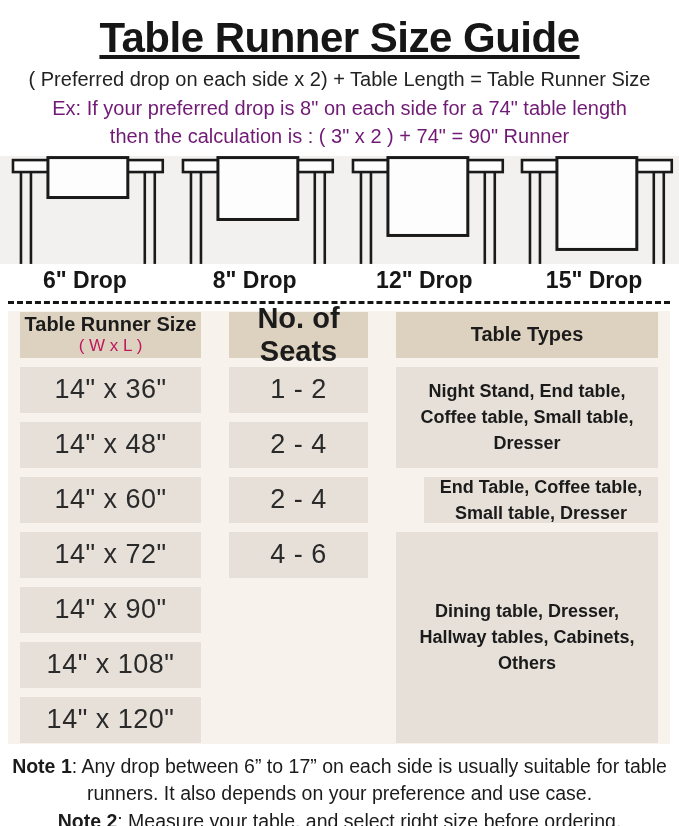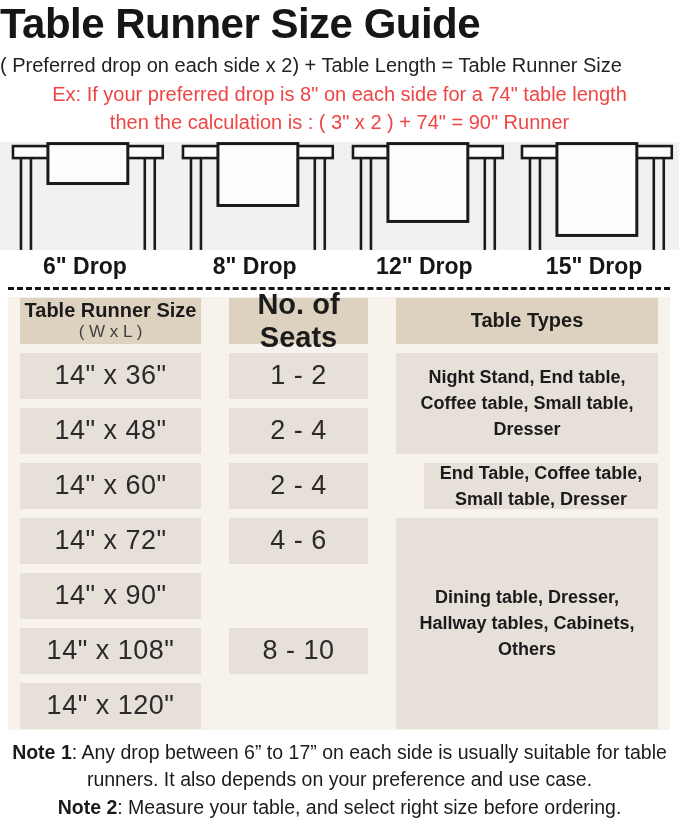--- a/index.html
+++ b/index.html
@@ -7,33 +7,34 @@
     width:679px;height:826px;
     background:#ffffff;
     font-family:"Liberation Sans", sans-serif;
     color:#1f1f1f;
     overflow:hidden;
   }
   .page{width:679px;}
 
   
   .title{
-    margin:0;padding-top:0;
-    text-align:left;
+    margin:0;padding-top:14px;
+    text-align:center;
     font-size:42px;line-height:1.12;
     font-weight:800;letter-spacing:-0.5px;
     color:#161616;
+    text-decoration:underline;
   }
   .formula{
-    margin:5px 0 0;text-align:left;
+    margin:5px 0 0;text-align:center;
     font-size:20px;line-height:1.35;color:#222;
   }
   .example{
     margin:2px 0 0;text-align:center;
-    font-size:20px;line-height:1.3;color:#ef4444;
+    font-size:20px;line-height:1.3;color:#701a75;
   }
 
   
   .illus-strip{
     margin-top:7px;
     background:#f2f1ef;
     display:flex;
     height:108px;
   }
   .illus{width:169.75px;height:108px;}
@@ -65,21 +66,21 @@
     column-gap:28px;
     row-gap:9px;
   }
   .hcell{
     background:#ddd1bf;
     display:flex;flex-direction:column;
     align-items:center;justify-content:center;
     text-align:center;
   }
   .hcell .h1{font-size:20px;font-weight:700;line-height:1.15;color:#1b1b1b;}
-  .hcell .h2{font-size:17px;font-weight:400;line-height:1.15;color:#404040;}
+  .hcell .h2{font-size:17px;font-weight:400;line-height:1.15;color:#be185d;}
   .hcell .hone{font-size:29px;font-weight:700;color:#1b1b1b;}
   .cell{
     background:#e6e0d9;
     display:flex;align-items:center;justify-content:center;
     text-align:center;
   }
   .cell.size, .cell.seats{
     font-size:27px;font-weight:400;color:#2a2a2a;
     letter-spacing:0.5px;
   }
@@ -185,21 +186,20 @@
     <div class="cell size c1 r4">14" x 60"</div>
     <div class="cell size c1 r5">14" x 72"</div>
     <div class="cell size c1 r6">14" x 90"</div>
     <div class="cell size c1 r7">14" x 108"</div>
     <div class="cell size c1 r8">14" x 120"</div>
 
     <div class="cell seats c2 r2">1 - 2</div>
     <div class="cell seats c2 r3">2 - 4</div>
     <div class="cell seats c2 r4">2 - 4</div>
     <div class="cell seats c2 r5">4 - 6</div>
-    <div class="cell seats c2 r7">8 - 10</div>
 
     <div class="cell types c3 span2">Night Stand, End table, Coffee table, Small table, Dresser</div>
     <div class="cell types c3 span1">End Table, Coffee table, Small table, Dresser</div>
     <div class="cell types c3 span4">Dining table, Dresser, Hallway tables, Cabinets, Others</div>
   </div>
 
   <div class="notes">
     <p><b>Note 1</b><span>: Any drop between 6” to 17” on each side is usually suitable for table runners. It also depends on your preference and use case.</span></p>
     <p><b>Note 2</b><span>: Measure your table, and select right size before ordering.</span></p>
   </div>

